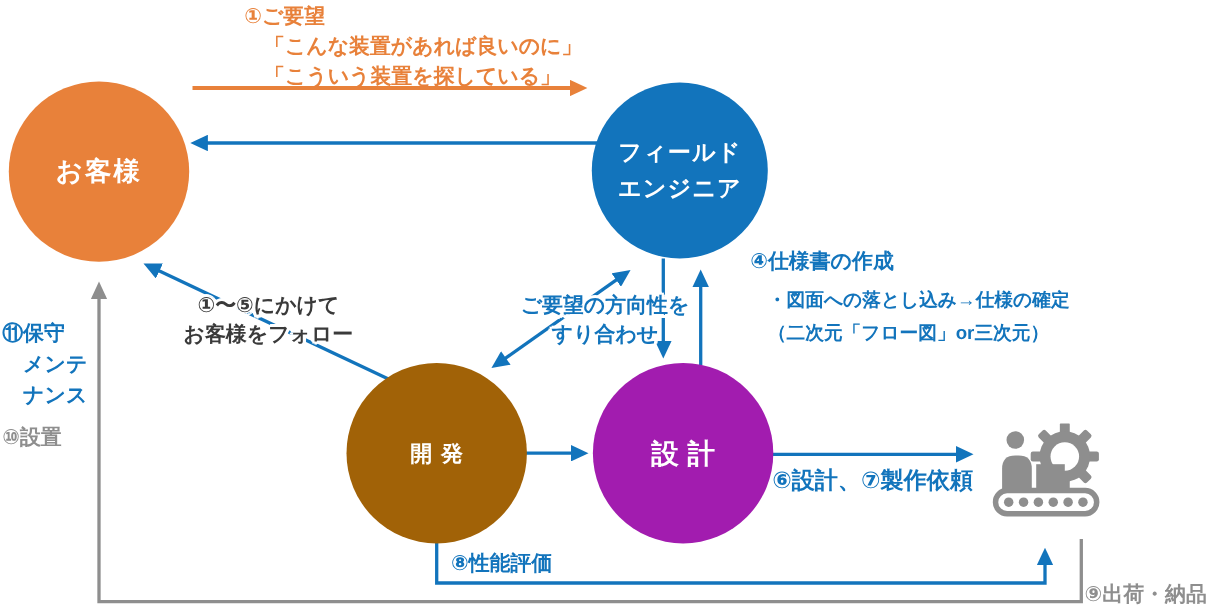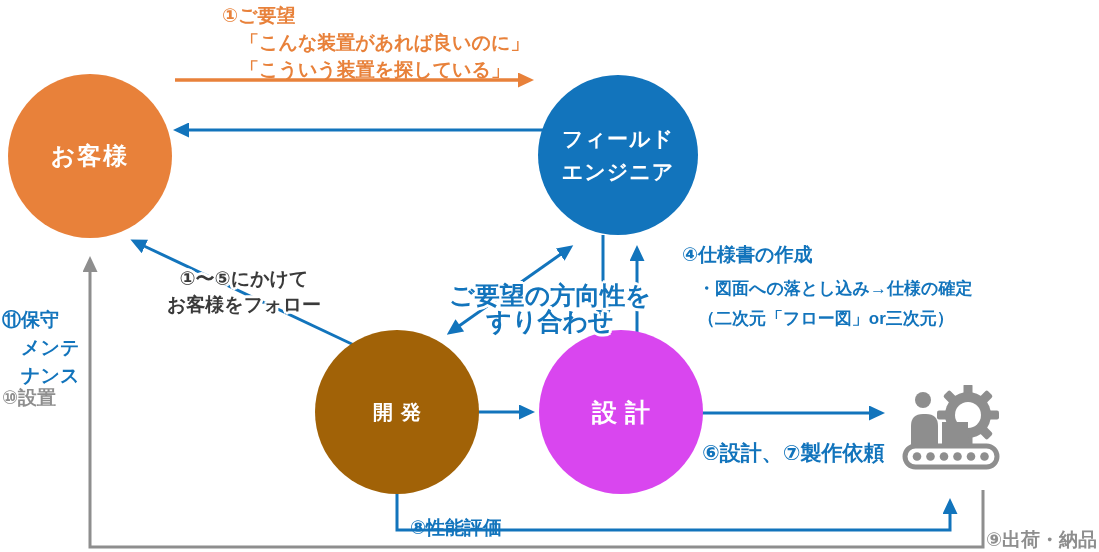--- a/index.html
+++ b/index.html
@@ -10,36 +10,36 @@
   }
   #arrow-layer{position:absolute;left:0;top:0;z-index:1;}
   .node{
     position:absolute;border-radius:50%;display:flex;flex-direction:column;
     align-items:center;justify-content:center;z-index:2;
     color:#ffffff;font-weight:bold;text-align:center;
   }
   .node-customer{left:8px;top:74px;width:164px;height:164px;background:#E8813A;font-size:24px;letter-spacing:2px;}
   .node-fe{left:538px;top:75px;width:160px;height:160px;background:#1274BC;font-size:21px;line-height:33px;letter-spacing:1px;}
   .node-dev{left:315px;top:330px;width:164px;height:164px;background:#a16207;font-size:20px;letter-spacing:8px;padding-left:8px;box-sizing:border-box;}
-  .node-design{left:539px;top:330px;width:164px;height:164px;background:#d946ef;font-size:25px;letter-spacing:8px;padding-left:8px;box-sizing:border-box;}
+  .node-design{left:539px;top:330px;width:164px;height:164px;background:#a21caf;font-size:25px;letter-spacing:8px;padding-left:8px;box-sizing:border-box;}
   .node-factory{left:887px;top:365px;width:130px;height:130px;background:#ffffff;}
   .lbl{position:absolute;z-index:3;font-weight:bold;}
   .lbl-orange{color:#E8813A;}
-  .lbl-blue{color:#1274BC;margin-top:16px;}
+  .lbl-blue{color:#1274BC;}
   .lbl-gray{color:#8E8E8E;}
   .lbl-dark{color:#3A3A3A;}
   .halo{
     text-shadow:-2px -2px 0 #fff,2px -2px 0 #fff,-2px 2px 0 #fff,2px 2px 0 #fff,
                  0 -2px 0 #fff,0 2px 0 #fff,-2px 0 0 #fff,2px 0 0 #fff,
                  -3px 0 0 #fff,3px 0 0 #fff,0 3px 0 #fff,0 -3px 0 #fff;
   }
   .request-label{left:222px;top:2px;font-size:19px;line-height:27px;}
   .request-label .indent{padding-left:18px;}
   .follow-label{left:124px;top:266px;width:240px;text-align:center;font-size:19px;line-height:26px;}
-  .align-label{left:435px;top:266px;width:230px;text-align:center;font-size:25px;line-height:26px;}
+  .align-label{left:435px;top:266px;width:230px;text-align:center;font-size:19px;line-height:26px;}
   .spec-label{left:682px;top:226px;font-size:19px;line-height:26px;}
   .spec-label .item{font-size:17px;padding-left:16px;}
   .spec-label .i1{margin-top:8px;}
   .spec-label .i1s{margin-top:4px;}
   .spec-label .i2{margin-top:6px;}
   .maintenance-label{left:2px;top:290px;font-size:19px;line-height:28px;}
   .maintenance-label .indent{padding-left:19px;}
   .installation-label{left:2px;top:385px;font-size:19px;}
   .design-order-label{left:702px;top:423px;font-size:21px;}
   .performance-label{left:410px;top:499px;font-size:19px;}

